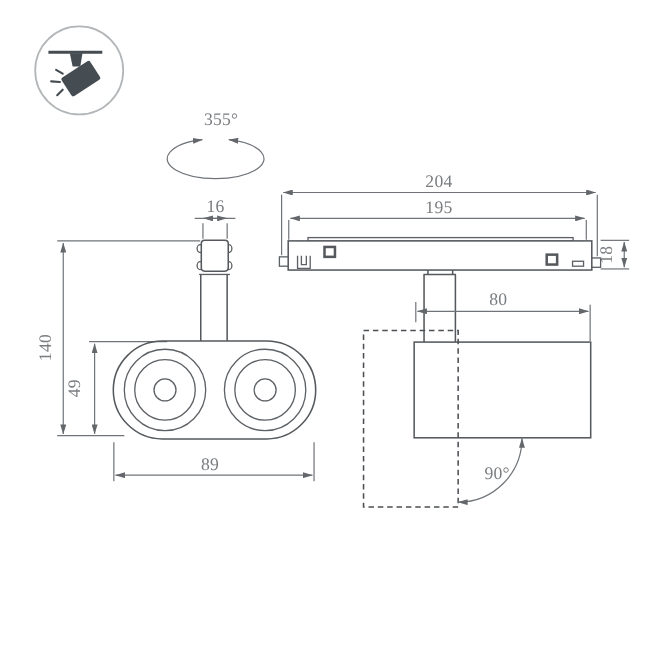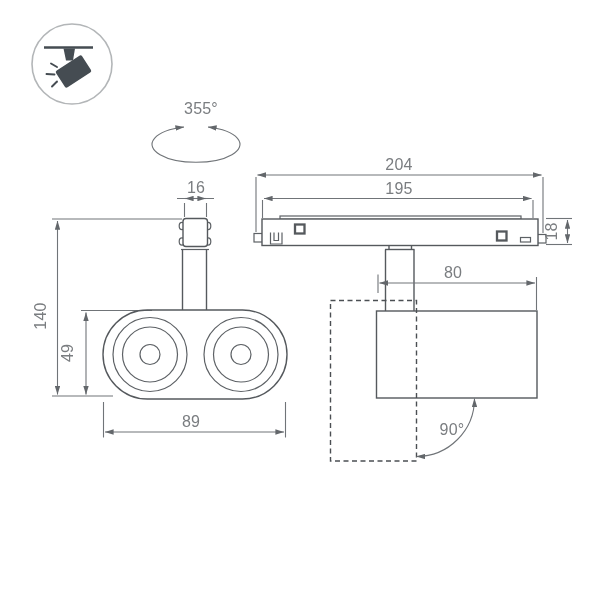--- a/index.html
+++ b/index.html
@@ -1,17 +1,17 @@
 <!DOCTYPE html>
 <html><head>
 <meta charset="utf-8">
 <style>
   html,body{margin:0;padding:0;background:#ffffff;}
   .canvas{position:relative;width:600px;height:532px;background:#ffffff;overflow:hidden;
-          font-family:Liberation Sans, sans-serif;}
+          font-family:Liberation Serif, serif;}
   svg{position:absolute;left:0;top:0;}
   .geo{stroke:#55595d;stroke-width:1.4;fill:none;stroke-linecap:butt;}
   .geo-thin{stroke:#5d6165;stroke-width:1.2;fill:none;}
   .geo-fill{stroke:#55595d;stroke-width:1.4;fill:#ffffff;}
   .thick{stroke:#55595d;stroke-width:2.3;fill:none;}
   .dim{stroke:#707478;stroke-width:1.1;fill:none;}
   .dash{stroke:#4b4f53;stroke-width:1.4;fill:none;stroke-dasharray:5 3.5;}
   .lbl{fill:#7a7d80;font-size:16px;letter-spacing:0.2px;}
   .icon-dark{fill:#454c52;stroke:none;}
   .icon-stroke{stroke:#454c52;stroke-width:2.6;fill:none;}

